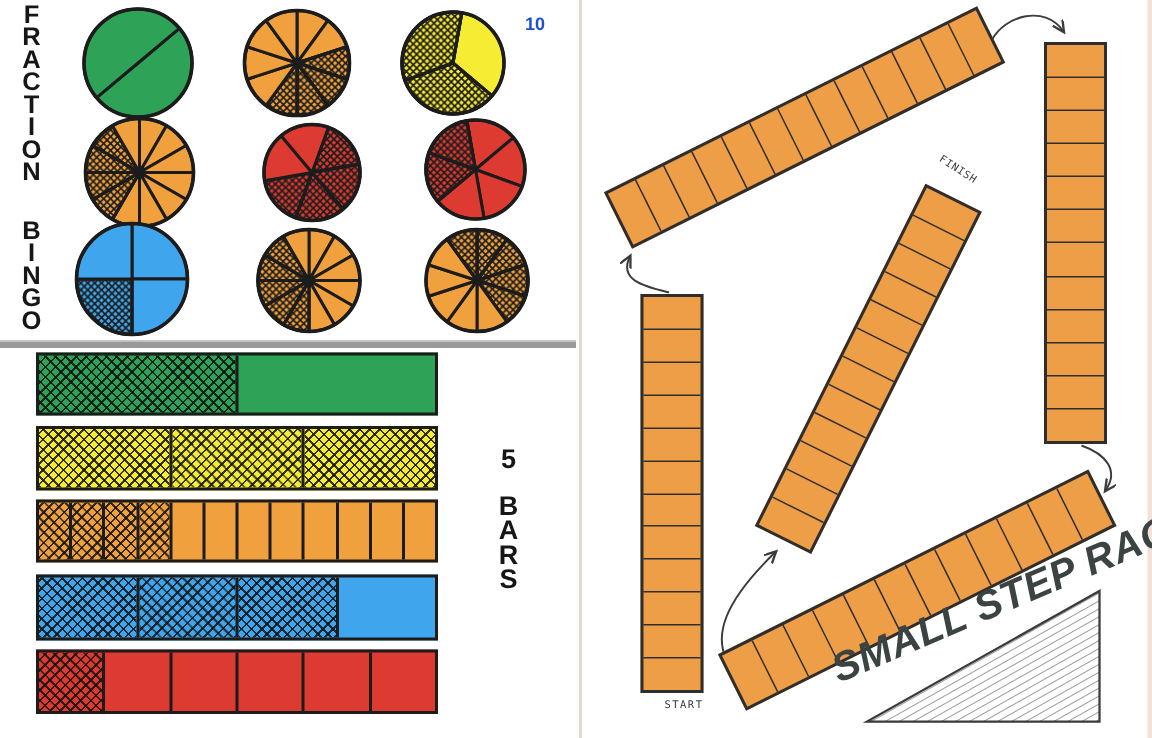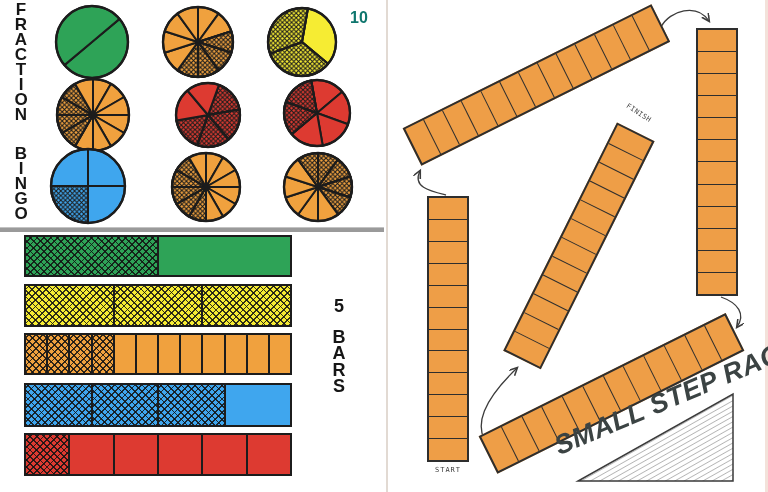--- a/index.html
+++ b/index.html
@@ -6,21 +6,21 @@
   body{width:768px;height:492px;position:relative;overflow:hidden;background:#ffffff;
        font-family:"Liberation Sans",sans-serif}
   .abs{position:absolute}
   
   .vtitle{position:absolute;display:flex;flex-direction:column;font-weight:900;color:#161616;align-items:center}
   .vtitle .ltr{height:15px;line-height:15px;font-size:17px;text-align:center}
   .vtitle .wgap{height:24px}
   .vtitle2{position:absolute;display:flex;flex-direction:column;font-weight:900;color:#161616;align-items:center}
   .vtitle2 .ltr{height:16.5px;line-height:16.5px;font-size:18px;text-align:center}
   .vtitle2 .wgap{height:14px}
-  .pagenum{position:absolute;left:350px;top:9px;font-size:16px;font-weight:900;color:#0f766e}
+  .pagenum{position:absolute;left:350px;top:9px;font-size:12px;font-weight:900;color:#1d4ed8}
   .divider{position:absolute;left:0;top:227px;width:384px;height:4px;background:#9a9a9a;border-top:1px solid #c2c2c2}
   .page-edge{position:absolute;left:386px;top:0;width:2px;height:492px;background:#e2dad3}
   .scan-edge{position:absolute;right:0;top:0;width:3px;height:492px;background:#f3e2da}
   
   .fbar{position:absolute;left:24px;width:268px;border:2.5px solid #1c1c1c;display:flex;box-sizing:border-box}
   .fseg{flex:1;border-right:2px solid #1c1c1c}
   .fseg:last-child{border-right:none}
   .xh{background-image:
       repeating-linear-gradient(45deg,rgba(18,18,18,.85) 0 1.2px,transparent 1.2px 4.8px),
       repeating-linear-gradient(-45deg,rgba(18,18,18,.85) 0 1.2px,transparent 1.2px 4.8px)}
@@ -363,15 +363,15 @@
       <div class="gseg-v"></div>
       <div class="gseg-v"></div>
       <div class="gseg-v"></div>
       <div class="gseg-v"></div>
       <div class="gseg-v"></div>
       <div class="gseg-v"></div>
       <div class="gseg-v"></div>
     </div>
   </div>
 
-<div class="small-label" style="left:427px;top:466px;width:42px;text-align:center">START</div>
+<div class="small-label" style="left:427px;top:466px;width:42px;text-align:right">START</div>
 <div class="small-label" style="left:629px;top:102px;transform:rotate(33deg);transform-origin:0 0;letter-spacing:.5px">FINISH</div>
 <div class="race-title">SMALL STEP RACE</div>
 
 </body></html>

